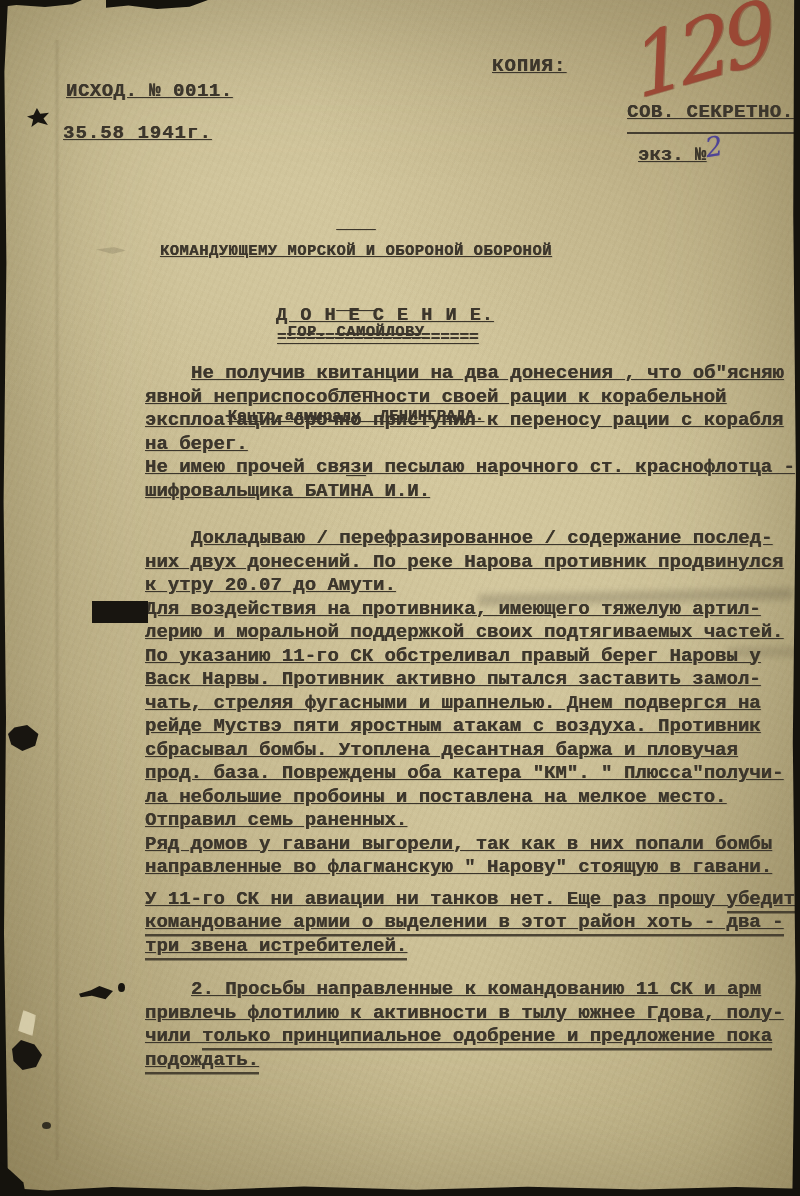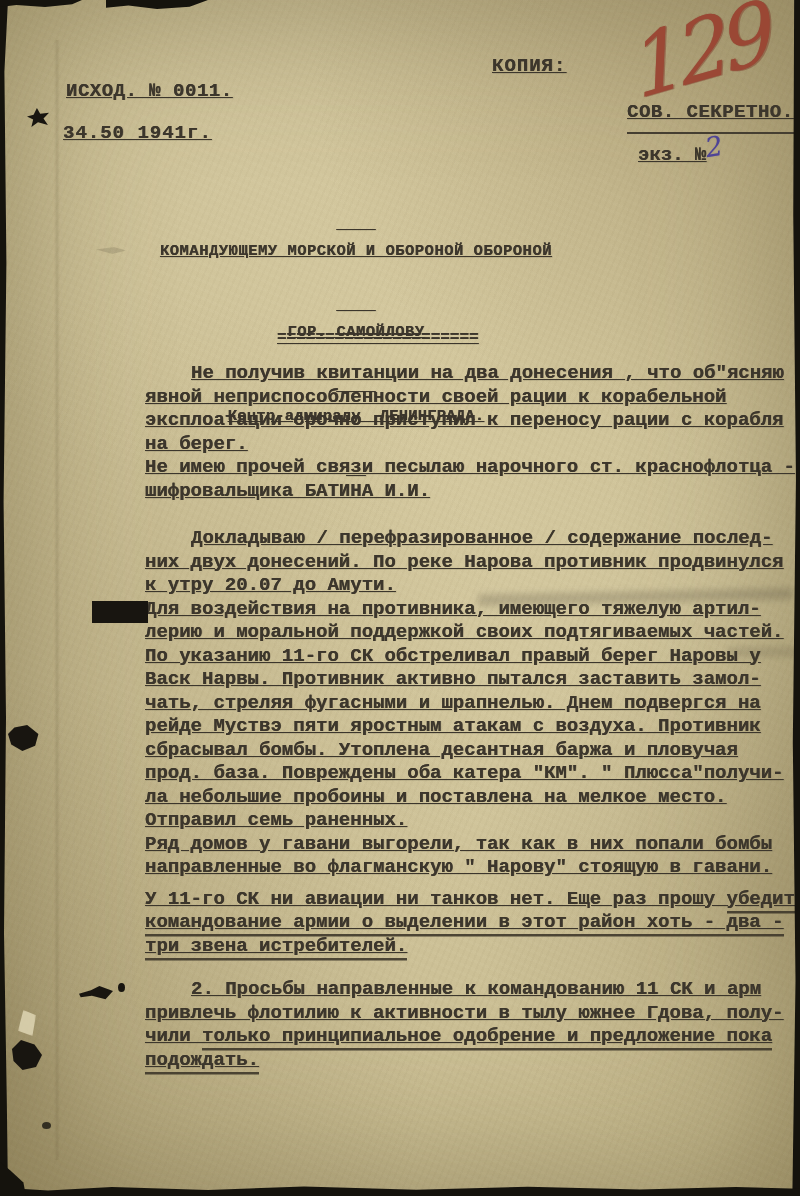--- a/index.html
+++ b/index.html
@@ -108,32 +108,33 @@
     clip-path:polygon(30% 0,100% 20%,80% 100%,0 80%);}
 </style>
 </head>
 <body>
 
 <div class="page">
 
   <div class="crease"></div>
 
   <div class="abs type outgoing">ИСХОД. № 0011.</div>
-  <div class="abs type docdate">34.50 1941г.</div>
+  <div class="abs type docdate">35.58 1941г.</div>
   <div class="abs type copylbl">КОПИЯ:</div>
   <div class="abs type secrecy">СОВ. СЕКРЕТНО.</div>
   <div class="abs type ekz"><span>экз. №</span><span class="hand-2">2</span></div>
   <div class="abs hand-129">129</div>
 
   <div class="abs type addr">
     <div class="l1">КОМАНДУЮЩЕМУ МОРСКОЙ И ОБОРОНОЙ ОБОРОНОЙ</div>
     <div class="l2">ГОР. САМОЙЛОВУ</div>
     <div class="l3">Контр-адмиралу  ЛЕНИНГРАДА.</div>
   </div>
 
+  <div class="abs type dtitle">Д О Н Е С Е Н И Е.</div>
   <div class="abs type drule">=====================</div>
 
   <div class="abs type docbody"><div class="para"><div class="line indent"><span>Не получив квитанции на два донесения , что об"ясняю</span></div><div class="line"><span>явной неприспособленности своей рации к корабельной</span></div><div class="line"><span>эксплоатации срочно приступил к переносу рации с корабля</span></div><div class="line"><span>на берег.</span></div><div class="line"><span>Не имею прочей связи песылаю нарочного ст. краснофлотца -</span></div><div class="line"><span>шифровальщика БАТИНА И.И.</span></div></div><div class="para"><div class="line indent"><span>Докладываю / перефразированное / содержание послед-</span></div><div class="line"><span>них двух донесений. По реке Нарова противник продвинулся</span></div><div class="line"><span>к утру 20.07 до Амути.</span></div><div class="line"><span>Для воздействия на противника, имеющего тяжелую артил-</span></div><div class="line"><span>лерию и моральной поддержкой своих подтягиваемых частей.</span></div><div class="line"><span>По указанию 11-го СК обстреливал правый берег Наровы у</span></div><div class="line"><span>Васк Нарвы. Противник активно пытался заставить замол-</span></div><div class="line"><span>чать, стреляя фугасными и шрапнелью. Днем подвергся на</span></div><div class="line"><span>рейде Муствэ пяти яростным атакам с воздуха. Противник</span></div><div class="line"><span>сбрасывал бомбы. Утоплена десантная баржа и пловучая</span></div><div class="line"><span>прод. база. Повреждены оба катера "КМ". " Плюсса"получи-</span></div><div class="line"><span>ла небольшие пробоины и поставлена на мелкое место.</span></div><div class="line"><span>Отправил семь раненных.</span></div><div class="line"><span>Ряд домов у гавани выгорели, так как в них попали бомбы</span></div><div class="line"><span>направленные во флагманскую " Нарову" стоящую в гавани.</span></div></div><div class="para"><div class="line"><span>У 11-го СК ни авиации ни танков нет. Еще раз прошу </span><span class="u">убедить</span></div><div class="line"><span class="u">командование армии о выделении в этот район хоть - два -</span></div><div class="line"><span class="u">три звена истребителей.</span></div></div><div class="para"><div class="line indent"><span>2. Просьбы направленные к командованию 11 СК и арм</span></div><div class="line"><span>привлечь флотилию к активности в тылу южнее Гдова, полу-</span></div><div class="line"><span>чили </span><span class="u">только принципиальное одобрение и предложение пока</span></div><div class="line"><span class="u">подождать.</span></div></div></div>
 
   <div class="smear smear1"></div>
   <div class="smear smear2"></div>
   <div class="smear smear3"></div>
   <div class="tear-light"></div>
 
   <div class="blot blot-star"></div>

